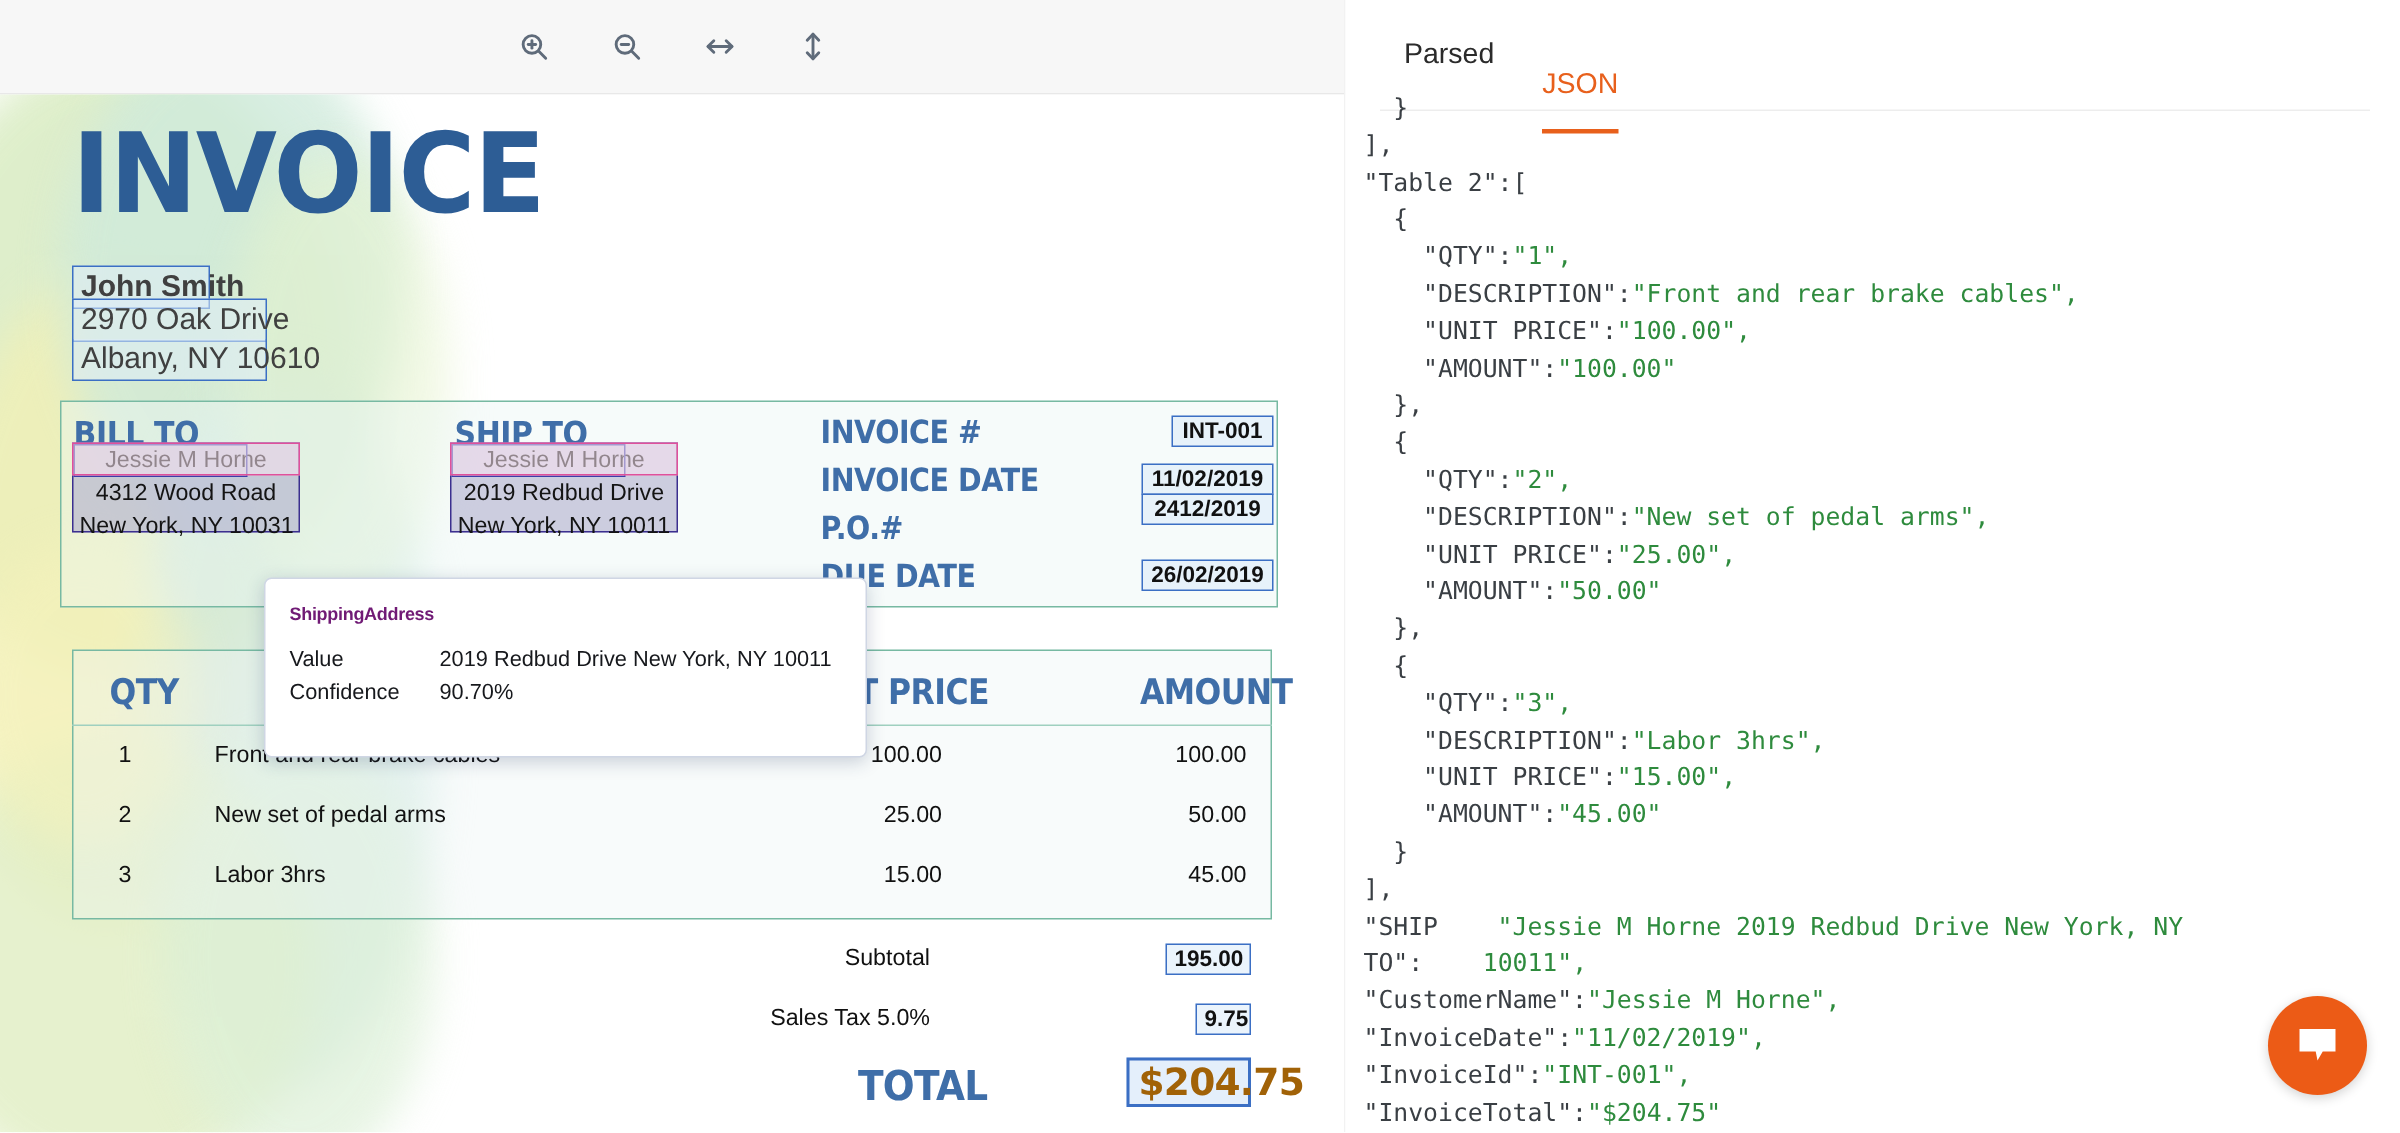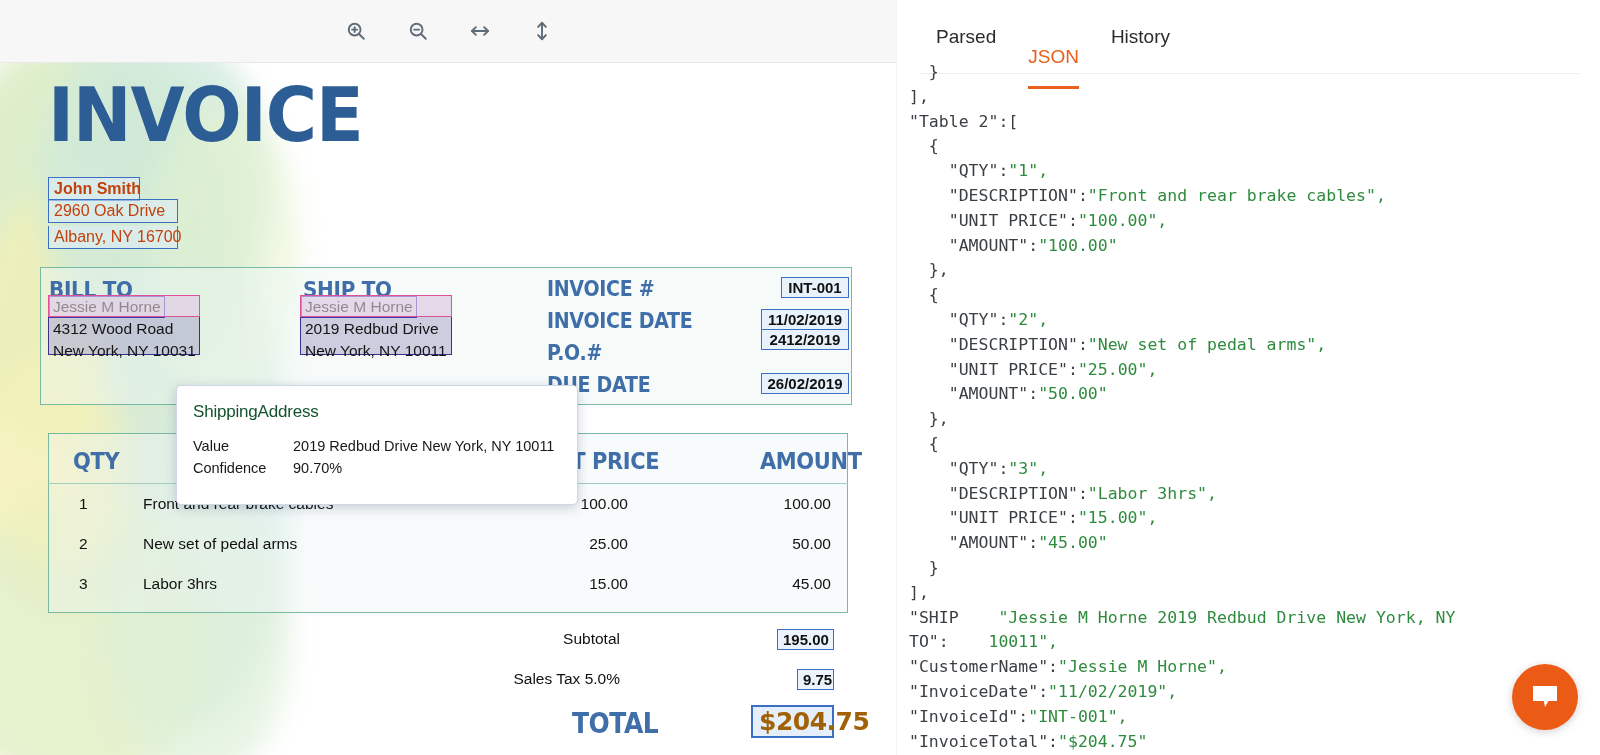--- a/index.html
+++ b/index.html
@@ -59,21 +59,21 @@
     color: #2d5d95;
     transform: scaleX(1.06) scaleY(1.12);
     transform-origin: left top;
   }
 
   
   .fbox {
     position: absolute;
     border: 1.5px solid #3b6fc4;
     background: rgba(222,236,250,.55);
-    font-size: 16px; color: #c2410c;
+    font-size: 20px; color: #404040;
     padding: 1px 5px;
     white-space: nowrap;
     font-weight: bold;
     line-height: 1.25;
   }
 
   .from-name   { left: 48px; top: 114px; width: 92px; }
   .from-addr1  { left: 48px; top: 136px; width: 130px; font-weight: normal; }
   .from-addr2  { left: 48px; top: 163px; width: 130px; font-weight: normal; border-top: none; }
 
@@ -95,20 +95,21 @@
     transform-origin: left top;
   }
   .lbl-billto { left: 49px; top: 213px; }
   .lbl-shipto { left: 303px; top: 213px; }
 
   
   .addr-hl {
     position: absolute;
     border: 1.5px solid #3b2f8f;
     background: rgba(178,176,206,.62);
+    text-align: center;
   }
   .addr-hl .ln {
     font-size: 15.5px; line-height: 22px;
     color: #141414; padding: 0 4px; white-space: nowrap;
   }
   .pink-ov {
     position: absolute;
     border: 1.5px solid #e0509b;
     background: rgba(250,228,240,.55);
   }
@@ -184,21 +185,21 @@
   .tooltip {
     position: absolute; left: 176px; top: 322px;
     width: 402px; height: 120px;
     background: #ffffff;
     border: 1px solid #cfd6e4;
     border-radius: 5px;
     box-shadow: 0 3px 12px rgba(30,50,90,.22);
     padding: 16px 16px 0 16px;
     z-index: 40;
   }
-  .tt-title { font-size: 17px; font-weight: normal; color: #14532d; margin-bottom: 13px; letter-spacing: -.2px; }
+  .tt-title { font-size: 12px; font-weight: bold; color: #701a75; margin-bottom: 13px; letter-spacing: -.2px; }
   .tt-row { display: flex; font-size: 14.5px; color: #16181c; line-height: 22px; }
   .tt-key { width: 100px; flex: none; }
   .tt-v { white-space: nowrap; }
   .divider-rail { position: absolute; left: 896px; top: 0; width: 3px; height: 755px; background: #f2f2f2; }
 
   
   .right { position: relative; width: 703px; height: 755px; background: #ffffff; overflow: hidden; }
   .tabs { position: absolute; top: 0; left: 0; width: 703px; height: 74px; display: flex; align-items: center; padding-left: 23px; gap: 0; }
   .tab {
     position: relative;
@@ -288,22 +289,22 @@
         <div class="blob b5"></div>
         <div class="blob b6"></div>
       <div class="blob b7"></div>
         <div class="blob b8"></div>
 
       <div class="doc-inner">
 
         <div class="inv-title">INVOICE</div>
 
         <div class="fbox from-name">John Smith</div>
-        <div class="fbox from-addr1">2960 Oak Drive</div>
-        <div class="fbox from-addr2">Albany, NY 16700</div>
+        <div class="fbox from-addr1">2970 Oak Drive</div>
+        <div class="fbox from-addr2">Albany, NY 10610</div>
 
         <div class="billship-region"></div>
 
         <div class="sec-label lbl-billto">BILL TO</div>
         <div class="sec-label lbl-shipto">SHIP TO</div>
 
         <div class="addr-hl bill-hl">
           <div class="ln">Jessie M Horne</div>
           <div class="ln">4312 Wood Road</div>
           <div class="ln">New York, NY 10031</div>
@@ -375,21 +376,20 @@
       </div>
     </div>
     <div class="divider-rail"></div>
   </div>
 
   <div class="right">
 
     <div class="tabs">
       <button class="tab">Parsed</button>
       <button class="tab active">JSON</button>
-      <button class="tab">History</button>
     </div>
     <div class="tabs-rule"></div>
 
     <div class="json-wrap">
       <pre class="json" id="json-out">  }
 ],
 "Table 2":[
   {
     "QTY":<span class="s">"1",</span>
     "DESCRIPTION":<span class="s">"Front and rear brake cables",</span>

